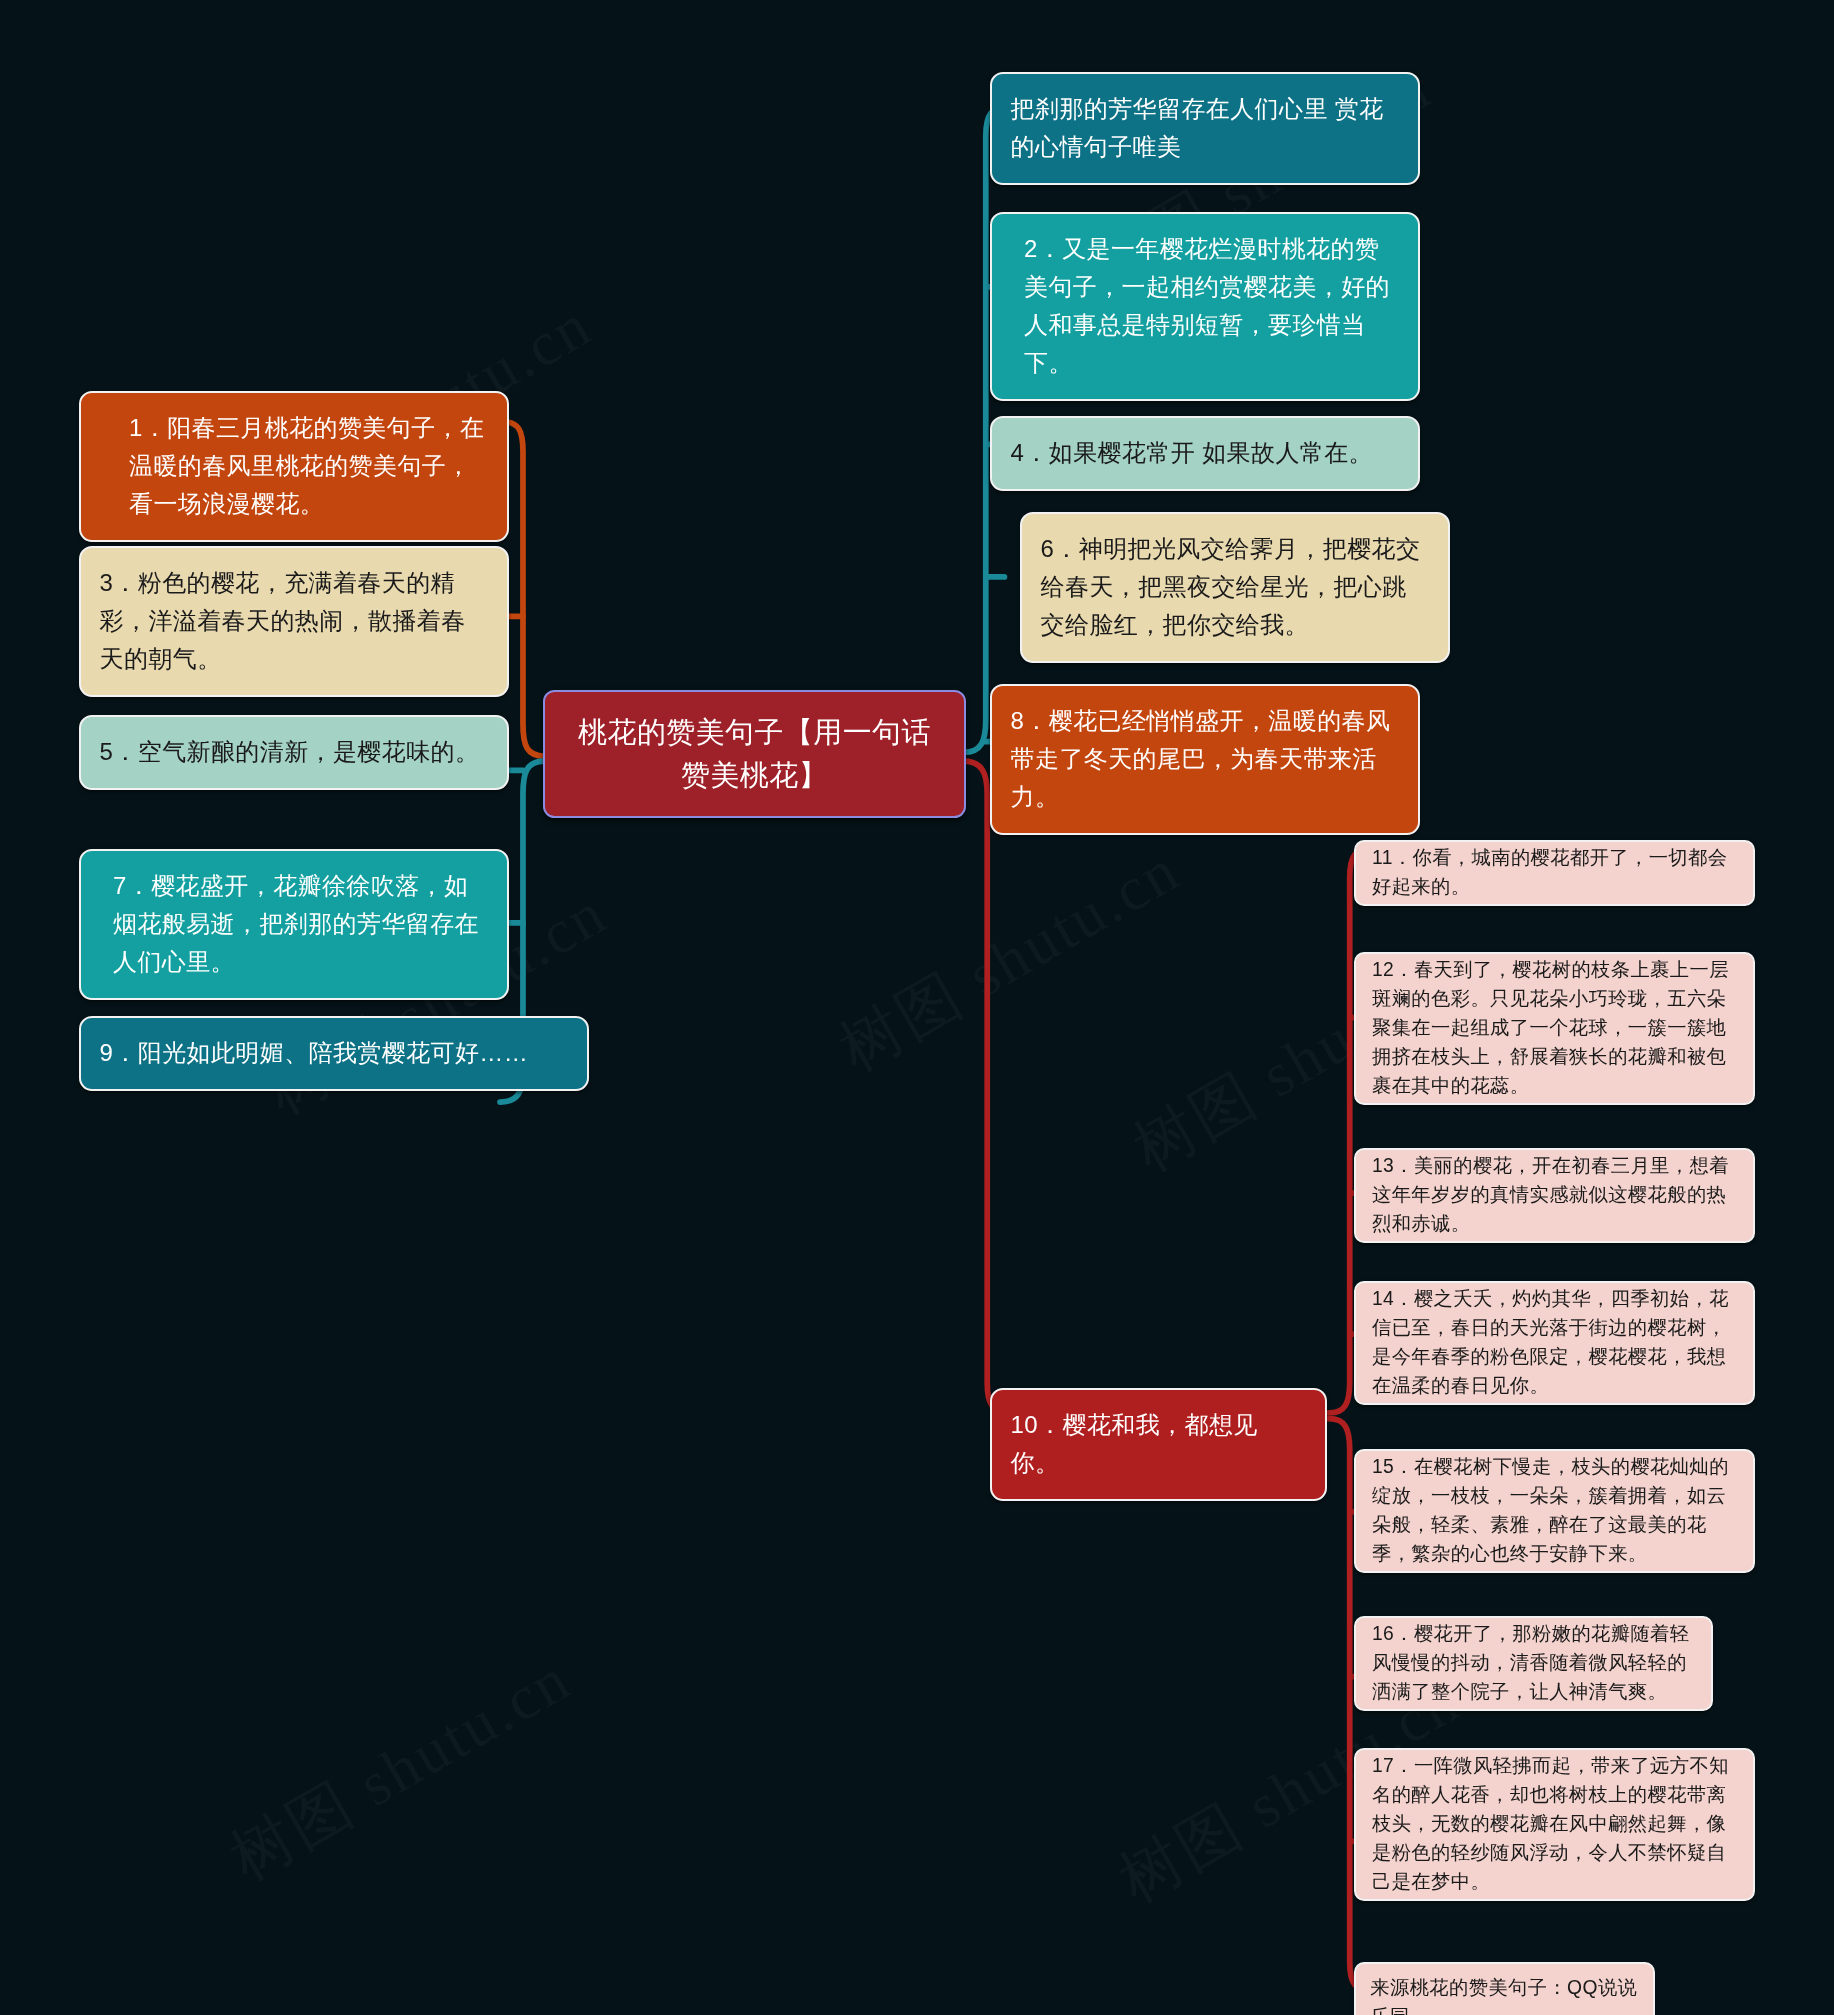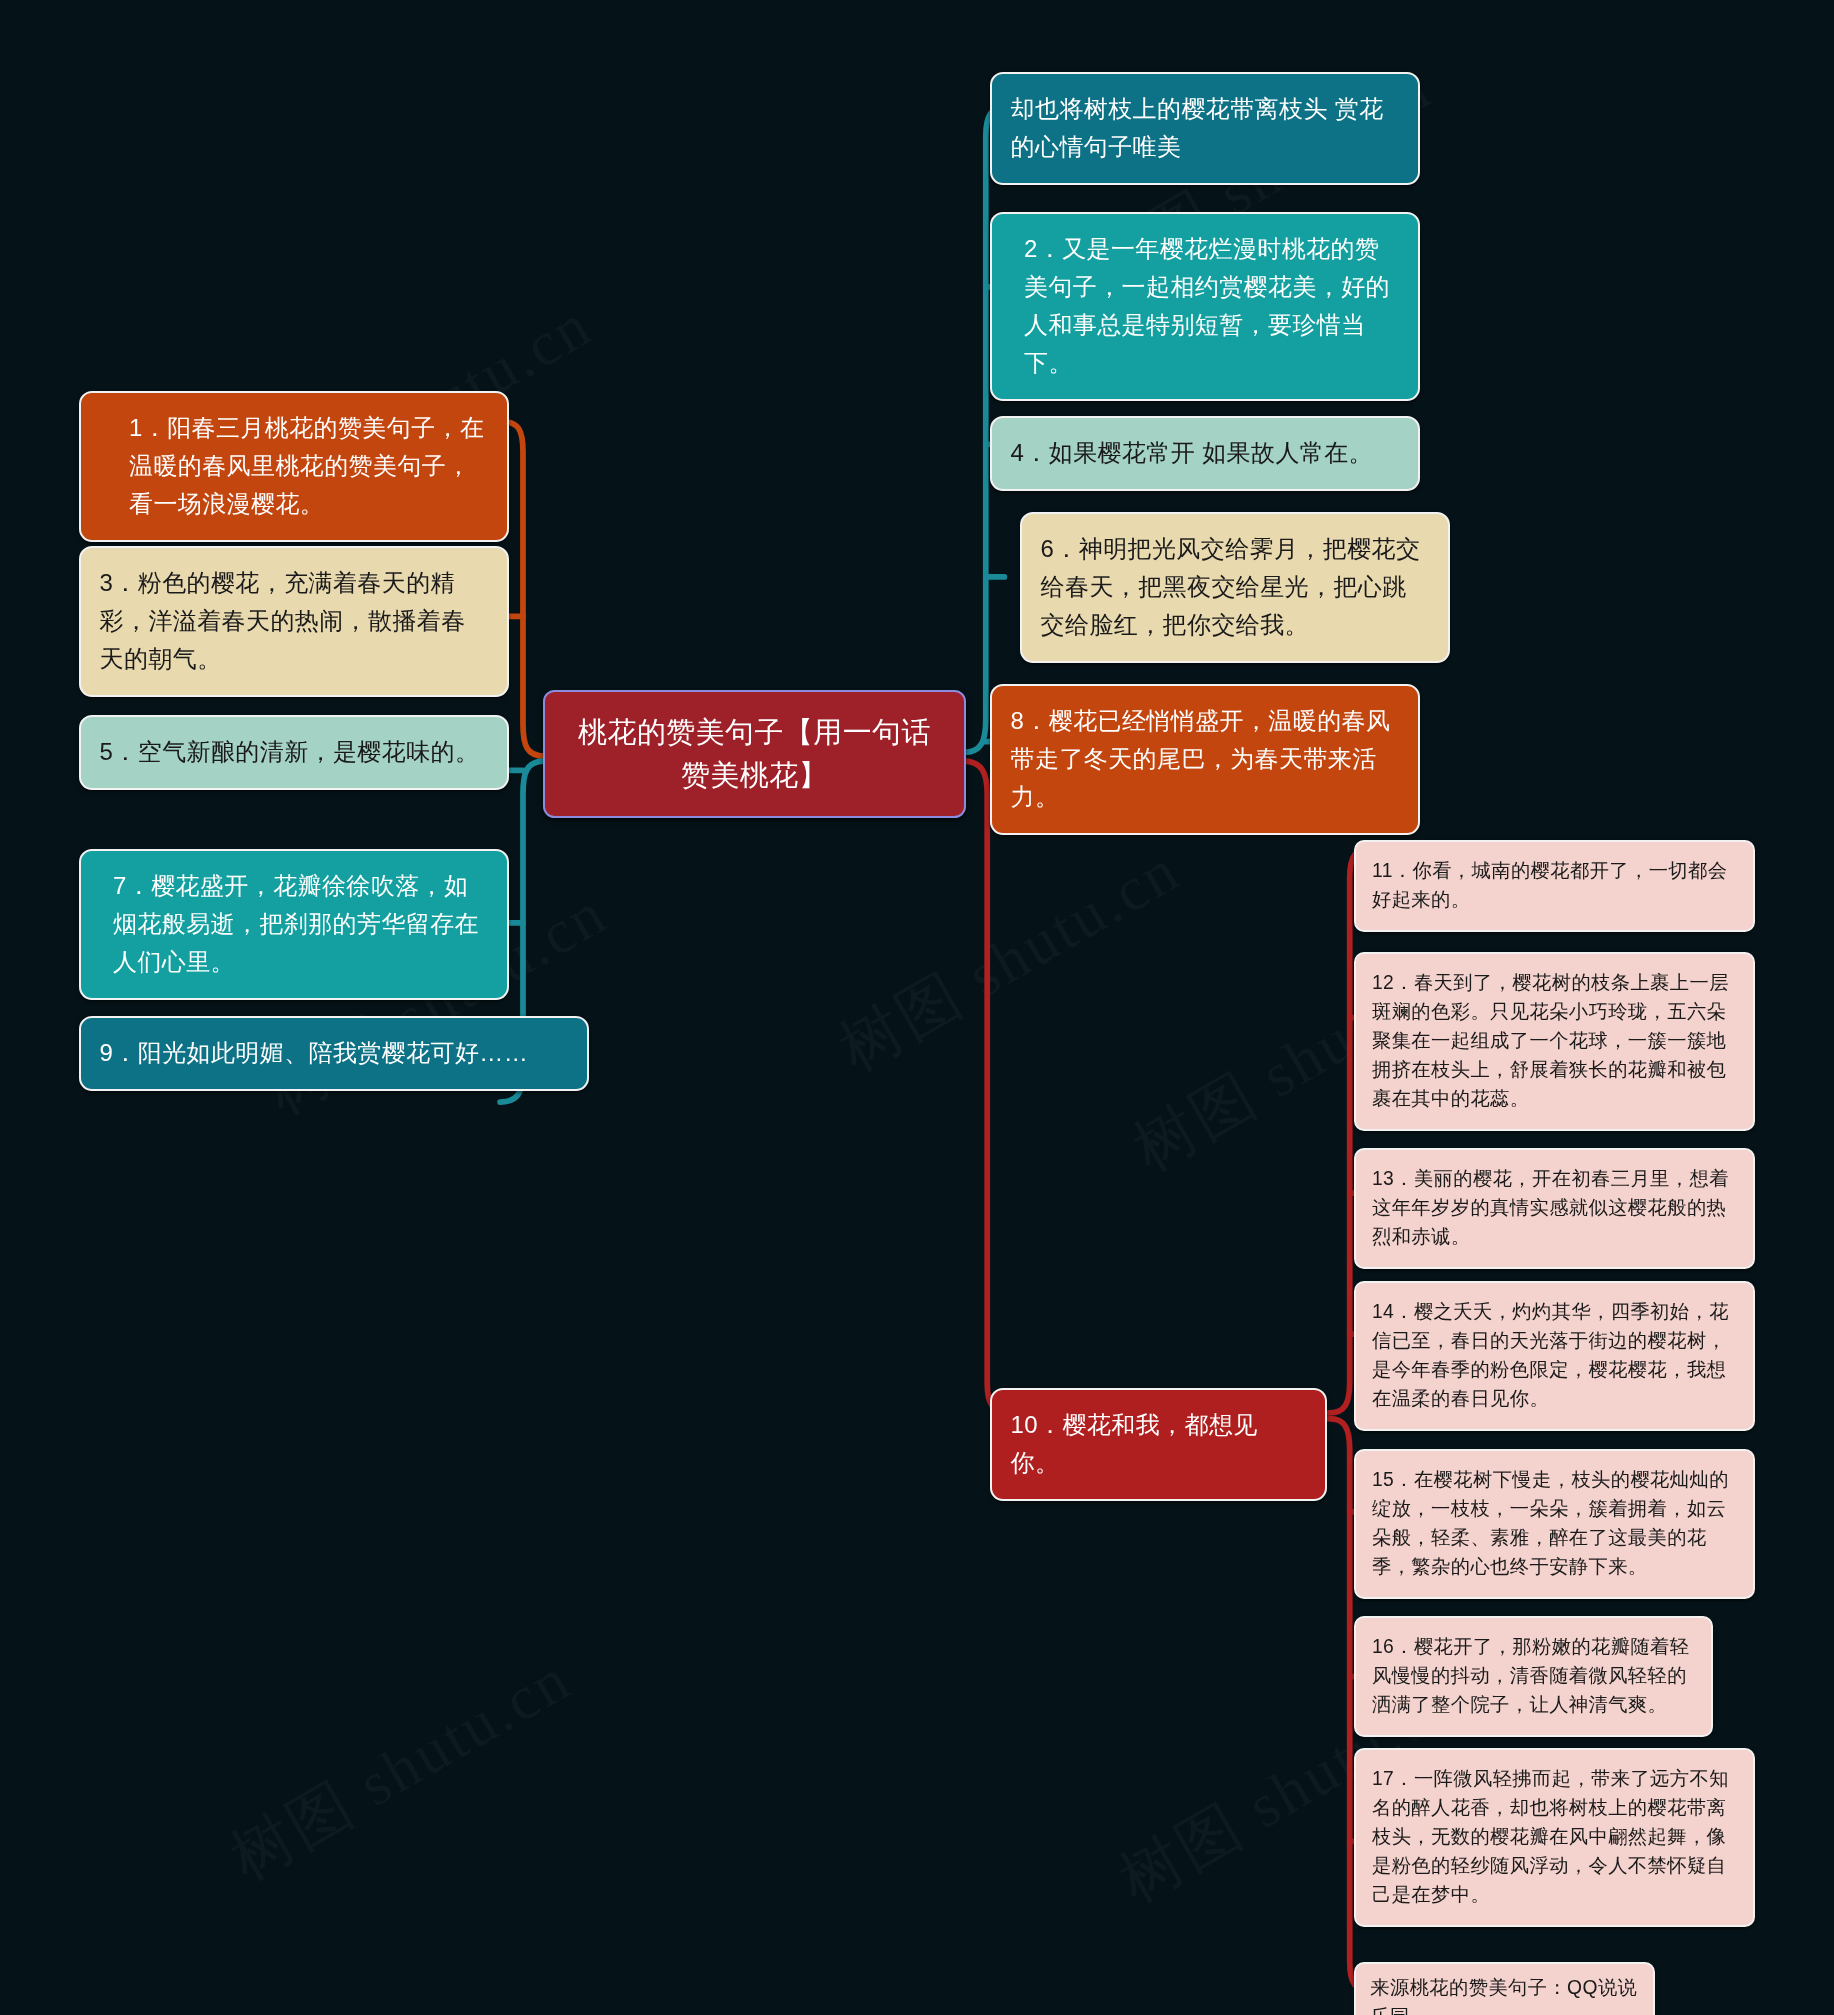--- a/index.html
+++ b/index.html
@@ -47,21 +47,21 @@
     border-radius: 13px;
     padding: 16px 18.6px 17px 18.6px;
     font-size: 24px;
     line-height: 1.58;
     letter-spacing: 0.4px;
     border: 2.1px solid #f2f2f2;
     box-shadow: 0 1.4px 3.6px rgba(0,0,0,0.55);
     word-break: break-all;
     z-index: 5;
   }
-  .node.tiny   { font-size: 19.3px; line-height: 1.5;  padding: 15px 16px; border-radius: 10px; border-width: 2.1px; }
+  .node.tiny   { font-size: 19.3px; line-height: 1.5;  padding: 2px 16px; border-radius: 10px; border-width: 2.1px; }
 
   
   .c-orange   { background: #c4460f; color: #ffffff; }
   .c-cream    { background: #e8d9af; color: #1a1a1a; }
   .c-mint     { background: #a4d2c4; color: #1a1a1a; }
   .c-teal     { background: #14a0a0; color: #ffffff; padding-left: 32px; }
   .c-darkteal { background: #0d7285; color: #ffffff; }
   .c-red      { background: #b01f1f; color: #ffffff; }
   .c-pink     { background: #f4d3ce; color: #1a1a1a; }
 
@@ -123,21 +123,21 @@
   <div class="node c-orange" style="left:79px; top:391px; width:430px;padding-left:48px;">1．阳春三月桃花的赞美句子，在温暖的春风里桃花的赞美句子，看一场浪漫樱花。</div>
 
   <div class="node c-cream" style="left:79px; top:546px; width:430px;">3．粉色的樱花，充满着春天的精彩，洋溢着春天的热闹，散播着春天的朝气。</div>
 
   <div class="node c-mint" style="left:79px; top:715px; width:430px;">5．空气新酿的清新，是樱花味的。</div>
 
   <div class="node c-teal" style="left:79px; top:849px; width:430px;">7．樱花盛开，花瓣徐徐吹落，如烟花般易逝，把刹那的芳华留存在人们心里。</div>
 
   <div class="node c-darkteal" style="left:79px; top:1016px; width:510px;">9．阳光如此明媚、陪我赏樱花可好……</div>
 
-  <div class="node c-darkteal" style="left:990px; top:72px; width:430px;">却也将树枝上的樱花带离枝头 赏花的心情句子唯美</div>
+  <div class="node c-darkteal" style="left:990px; top:72px; width:430px;">把刹那的芳华留存在人们心里 赏花的心情句子唯美</div>
 
   <div class="node c-teal" style="left:990px; top:212px; width:430px;">2．又是一年樱花烂漫时桃花的赞美句子，一起相约赏樱花美，好的人和事总是特别短暂，要珍惜当下。</div>
 
   <div class="node c-mint" style="left:990px; top:416px; width:430px;">4．如果樱花常开 如果故人常在。</div>
 
   <div class="node c-cream" style="left:990px; top:512px; width:430px;margin-left:30px;">6．神明把光风交给霁月，把樱花交给春天，把黑夜交给星光，把心跳交给脸红，把你交给我。</div>
 
   <div class="node c-orange" style="left:990px; top:684px; width:430px;">8．樱花已经悄悄盛开，温暖的春风带走了冬天的尾巴，为春天带来活力。</div>
 
   <div class="node c-red" style="left:990px; top:1388px; width:337px;">10．樱花和我，都想见你。</div>

